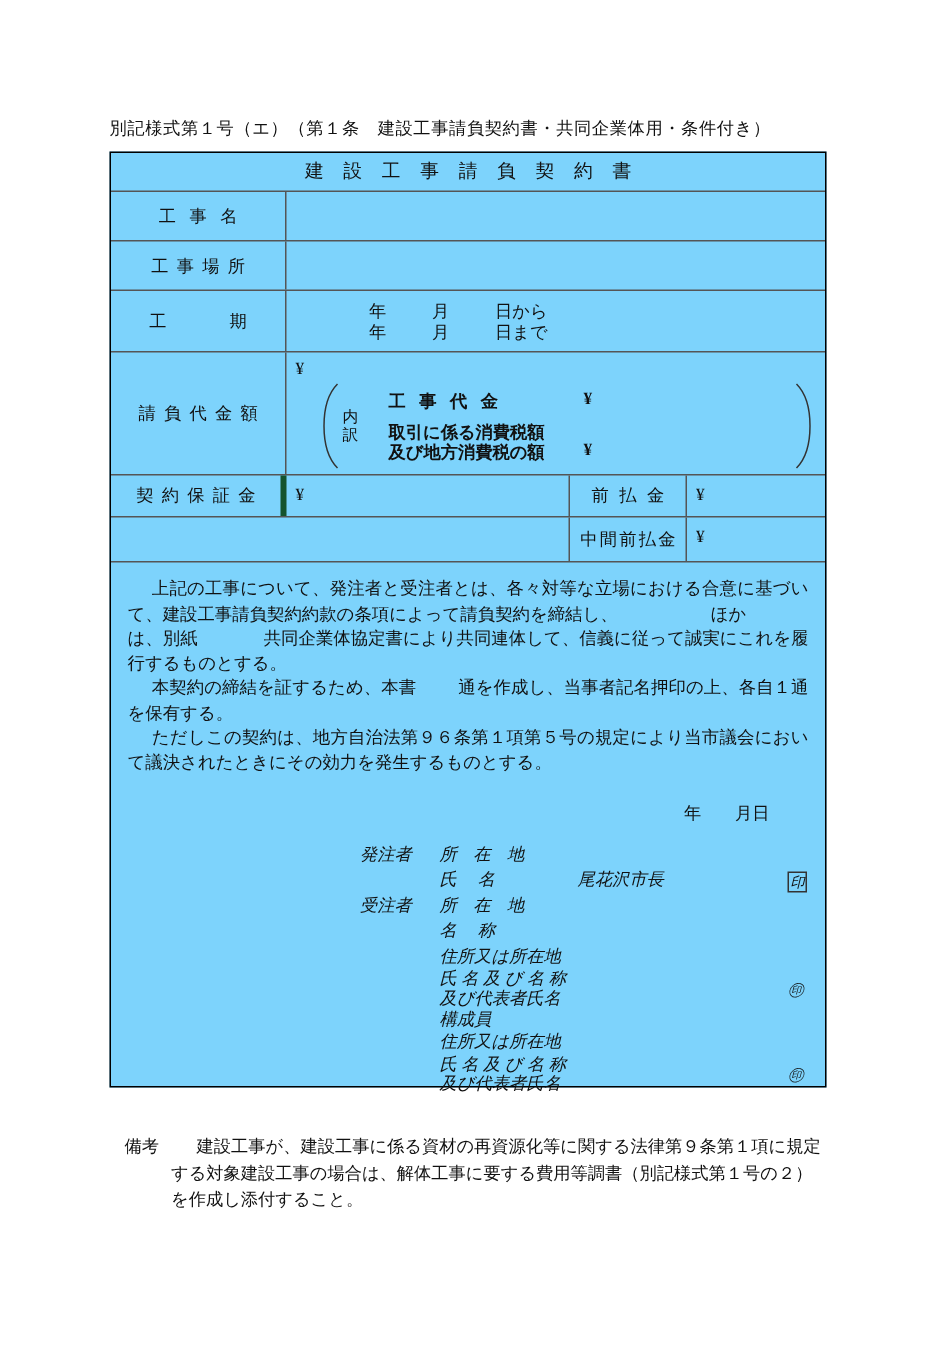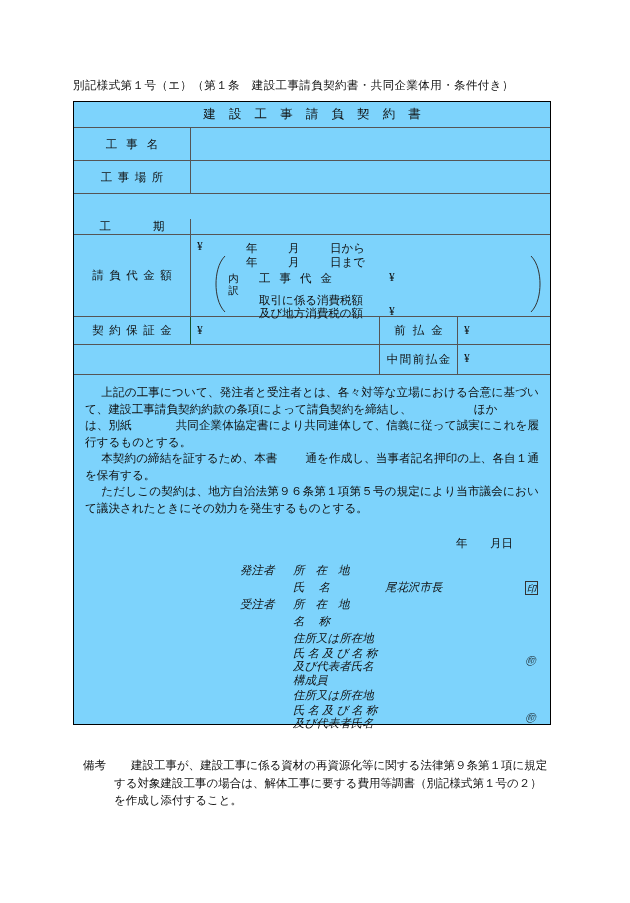--- a/index.html
+++ b/index.html
@@ -83,21 +83,21 @@
 
   .val {
     flex: 1;
     box-sizing: border-box;
     position: relative;
     font-size: 11.5px;
   }
 
   .r-name   { height: 33px; }
   .r-place  { height: 33px; }
-  .r-period { height: 41px; align-items: flex-end; }
+  .r-period { height: 41px; }
   .r-amount { height: 82px; }
   .r-bond   { height: 28px; }
   .r-blank  { height: 30px; justify-content: center; }
 
   .period-lines {
     position: absolute;
     left: 55px;
     top: 7px;
     line-height: 14px;
     font-size: 11.5px;
@@ -138,22 +138,23 @@
     left: 14px;
     top: 16px;
     width: 13px;
     font-size: 10.5px;
     line-height: 12px;
     text-align: center;
   }
   .brk-rows {
     position: absolute;
     left: 36px;
-    top: 11px;
+    top: 0px;
     width: 280px;
+    font-weight: bold;
   }
   .brk-row {
     position: relative;
     height: 27px;
     font-size: 11.5px;
   }
   .brk-row .txt {
     position: absolute;
     left: 10px;
     top: 3px;
@@ -167,21 +168,21 @@
   }
   .brk-row .yen2 {
     position: absolute;
     left: 140px;
     top: 3px;
   }
   .brk-row .yen2.lower { top: 10px; }
   .bond-left-lbl {
     width: 117px; min-width: 117px;
     box-sizing: border-box;
-    border-right: 1px solid #14532d;
+    border-right: 4px solid #14532d;
     display: flex; align-items: center; justify-content: center;
     font-size: 11.5px;
   }
   .bond-left-val {
     width: 189px; min-width: 189px;
     box-sizing: border-box;
     border-right: 1px solid #555;
     position: relative;
     font-size: 11.5px;
   }

